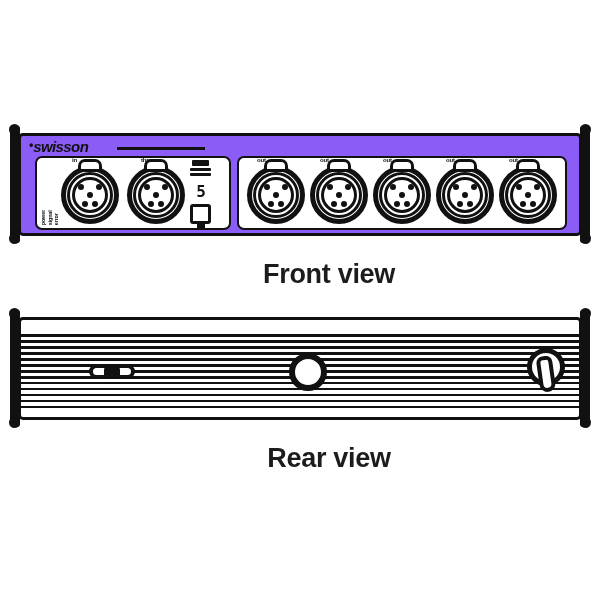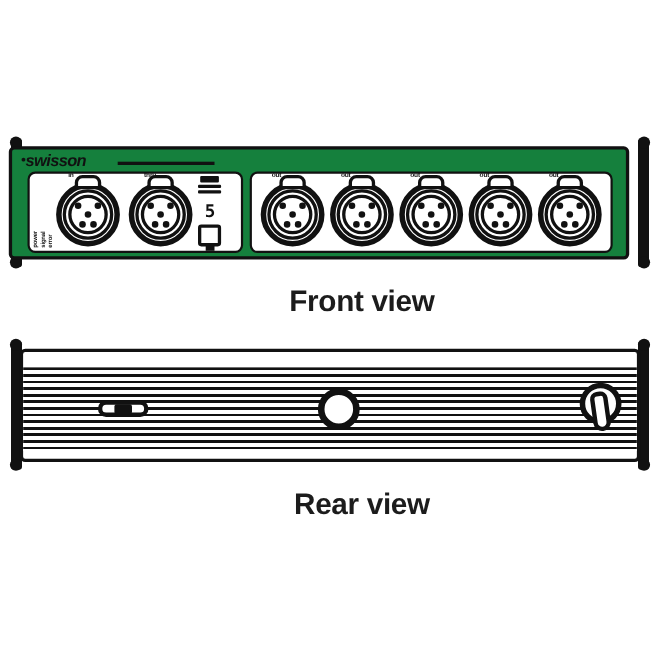--- a/index.html
+++ b/index.html
@@ -41,25 +41,25 @@
     position: absolute;
     width: 11px;
     height: 11px;
     background: #111111;
     border-radius: 50%;
   }
 
   
   .front-body {
     position: absolute;
-    left: 8px;
+    left: 18px;
     top: 133px;
     width: 564px;
     height: 103px;
-    background: #15803d;
+    background: #8b5cf6;
     border: 3.5px solid #111111;
     border-radius: 5px;
     box-sizing: border-box;
   }
 
   .brand {
     position: absolute;
     left: 8px;
     top: 2px;
     font-size: 15px;

